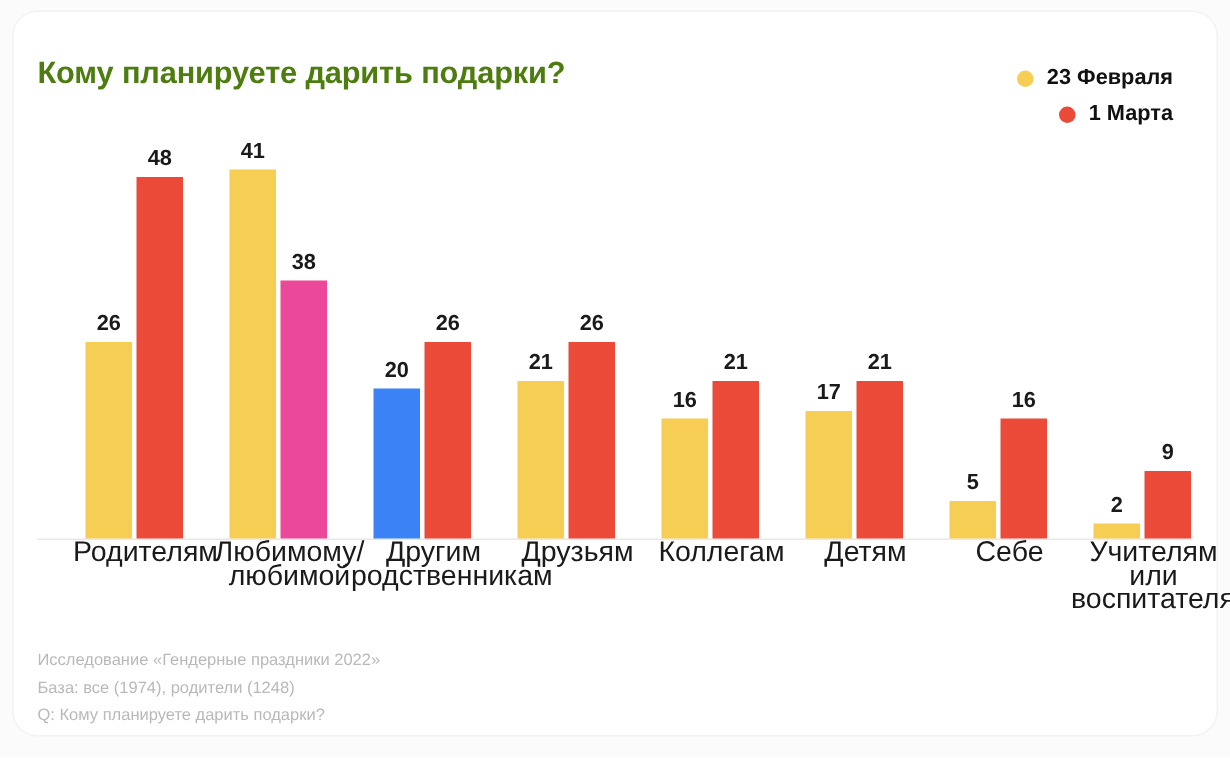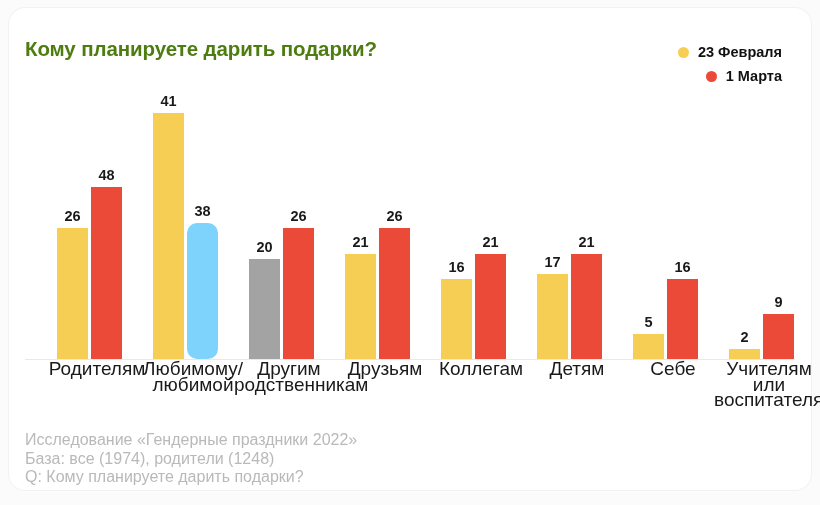--- a/index.html
+++ b/index.html
@@ -125,21 +125,21 @@
     text-align: center;
     font-size: 19px;
     color: #1a1a1a;
     line-height: 15.5px;
   }
   
   .footer {
     position: absolute;
     left: 16px;
     top: 423px;
-    font-size: 16px;
+    font-size: 11px;
     color: #b9b9b9;
     line-height: 18.5px;
   }
   .footer div { white-space: nowrap; }
 </style>
 </head>
 <body>
 
 <div class="page">
   <div class="card">
@@ -157,34 +157,34 @@
       </div>
     </div>
 
     <div class="plot">
       <div class="axis-line"></div>
       <div id="groups">
           <div class="group" style="left: 24px;">
             <div class="bar yellow" style="height: 130.542px; background: rgb(247, 206, 84);">
               <span class="bar-value">26</span>
             </div>
-            <div class="bar red" style="height: 172px; background: rgb(236, 74, 56);">
+            <div class="bar red" style="height: 241px; background: rgb(236, 74, 56);">
               <span class="bar-value">48</span>
             </div>
           </div>
           <div class="group" style="left: 120px;">
             <div class="bar yellow" style="height: 246px; background: rgb(247, 206, 84);">
               <span class="bar-value">41</span>
             </div>
-            <div class="bar red" style="height: 136px; background: #7dd3fc; border-radius: 10px;">
+            <div class="bar red" style="height: 172px; background: #ec4899;">
               <span class="bar-value">38</span>
             </div>
           </div>
           <div class="group" style="left: 216px;">
-            <div class="bar yellow" style="height: 100.417px; background: #a3a3a3;">
+            <div class="bar yellow" style="height: 100.417px; background: #3b82f6;">
               <span class="bar-value">20</span>
             </div>
             <div class="bar red" style="height: 130.542px; background: rgb(236, 74, 56);">
               <span class="bar-value">26</span>
             </div>
           </div>
           <div class="group" style="left: 312px;">
             <div class="bar yellow" style="height: 105.438px; background: rgb(247, 206, 84);">
               <span class="bar-value">21</span>
             </div>

